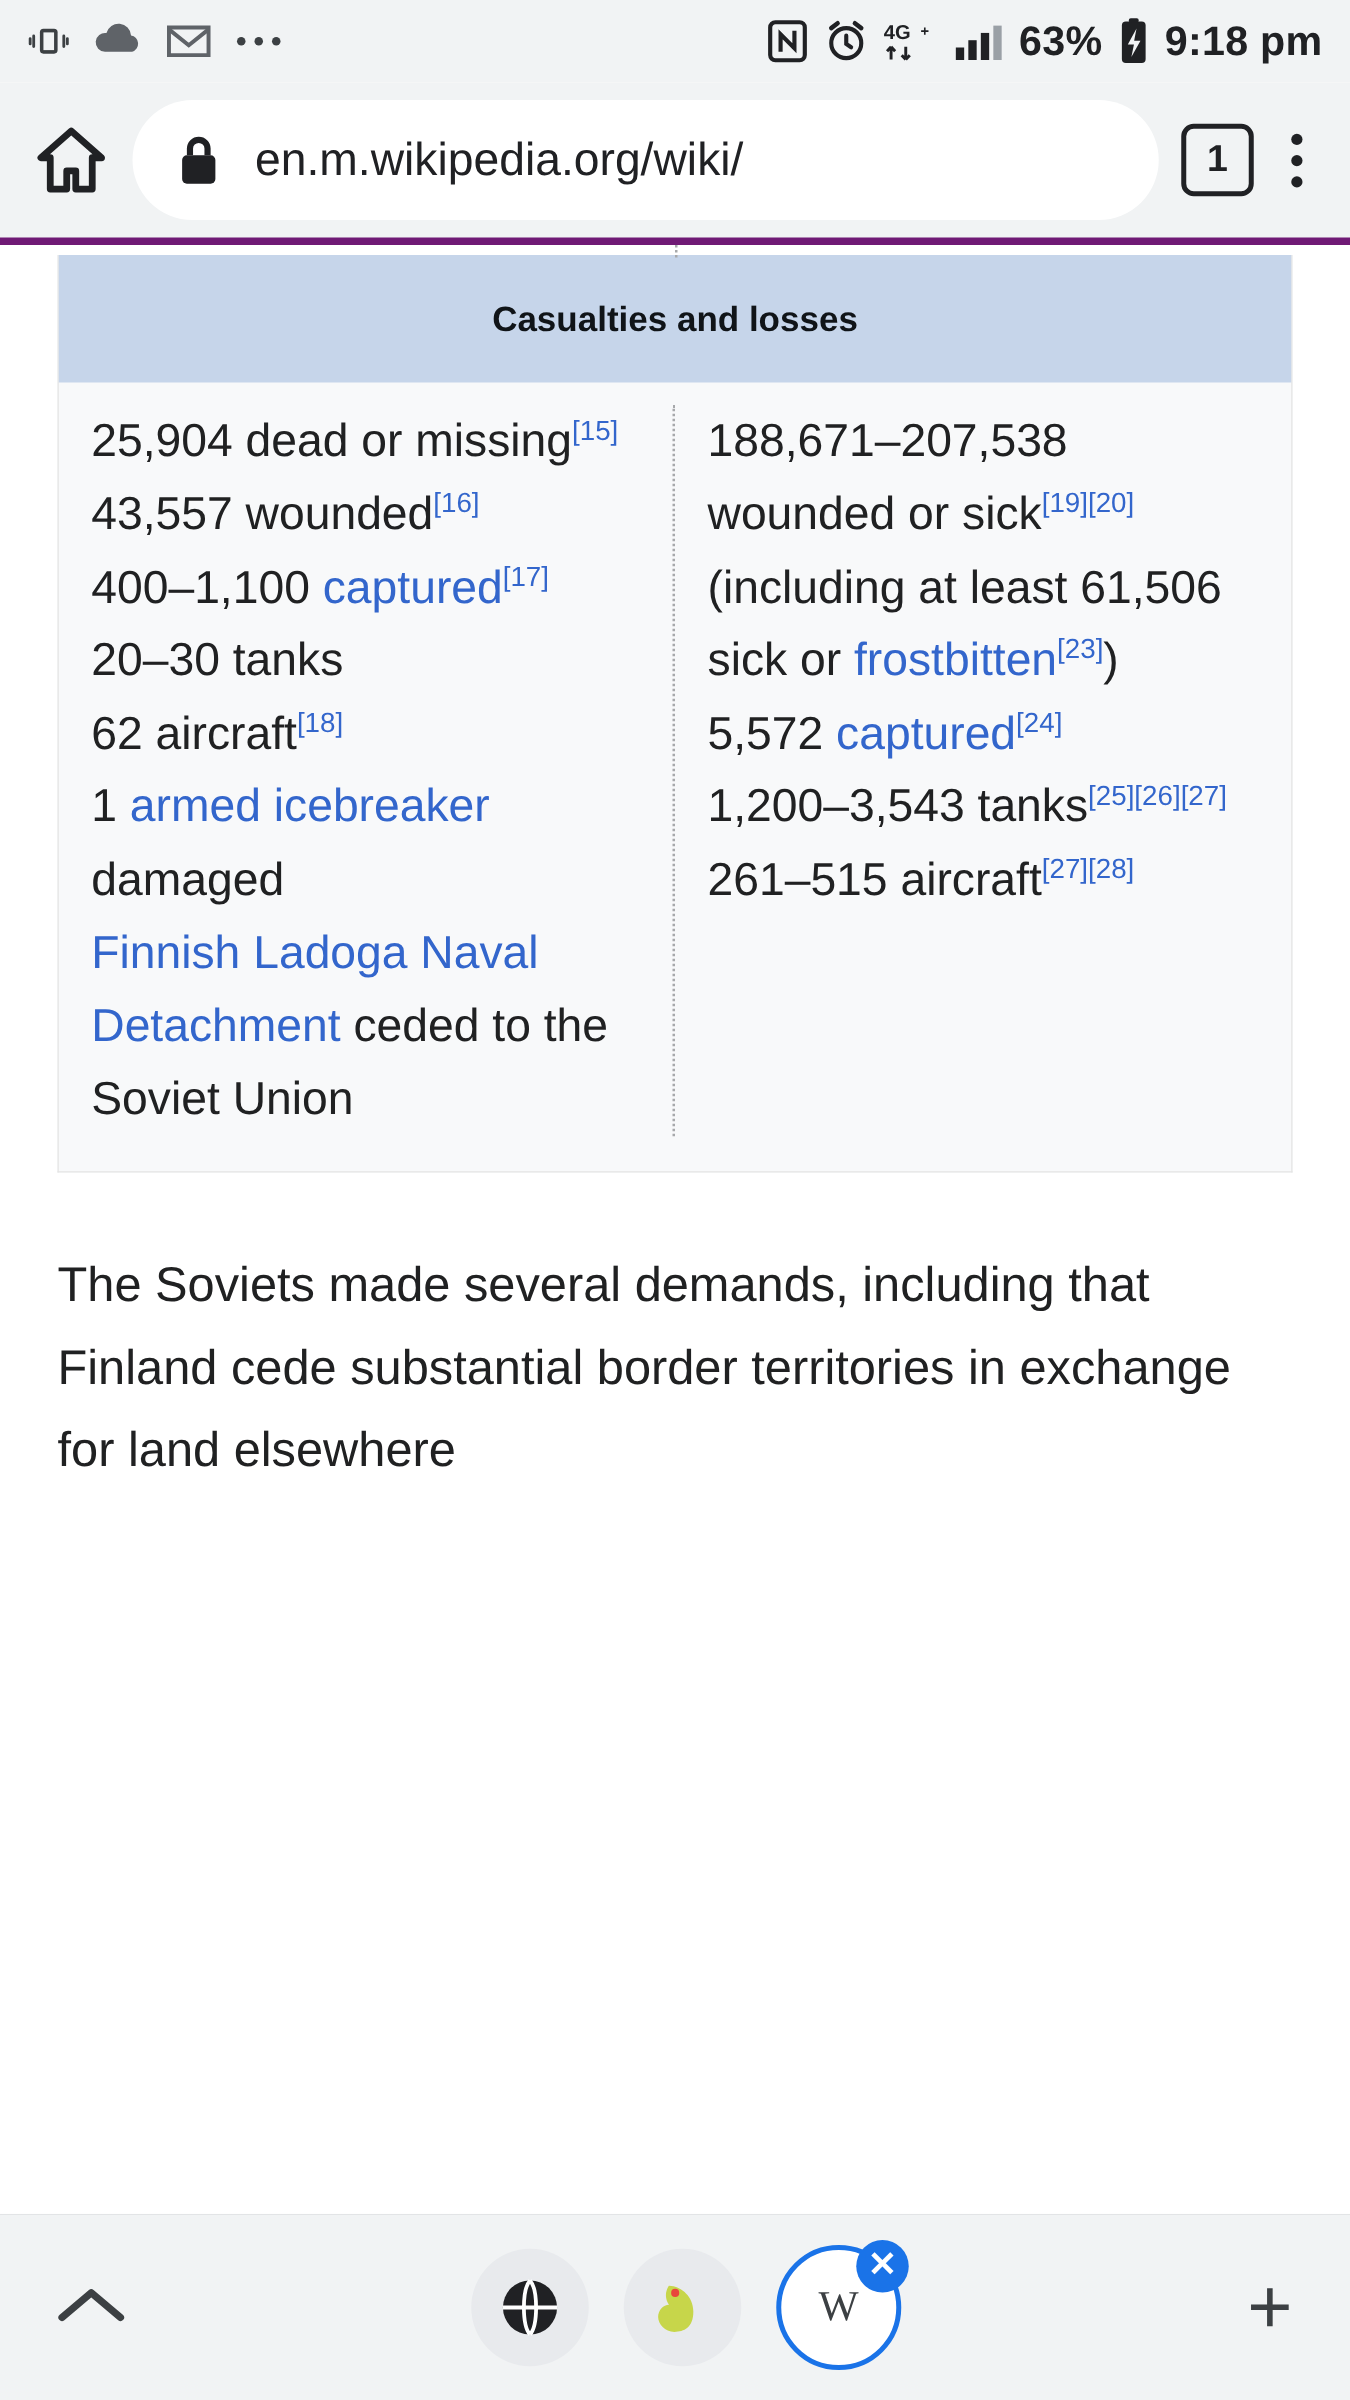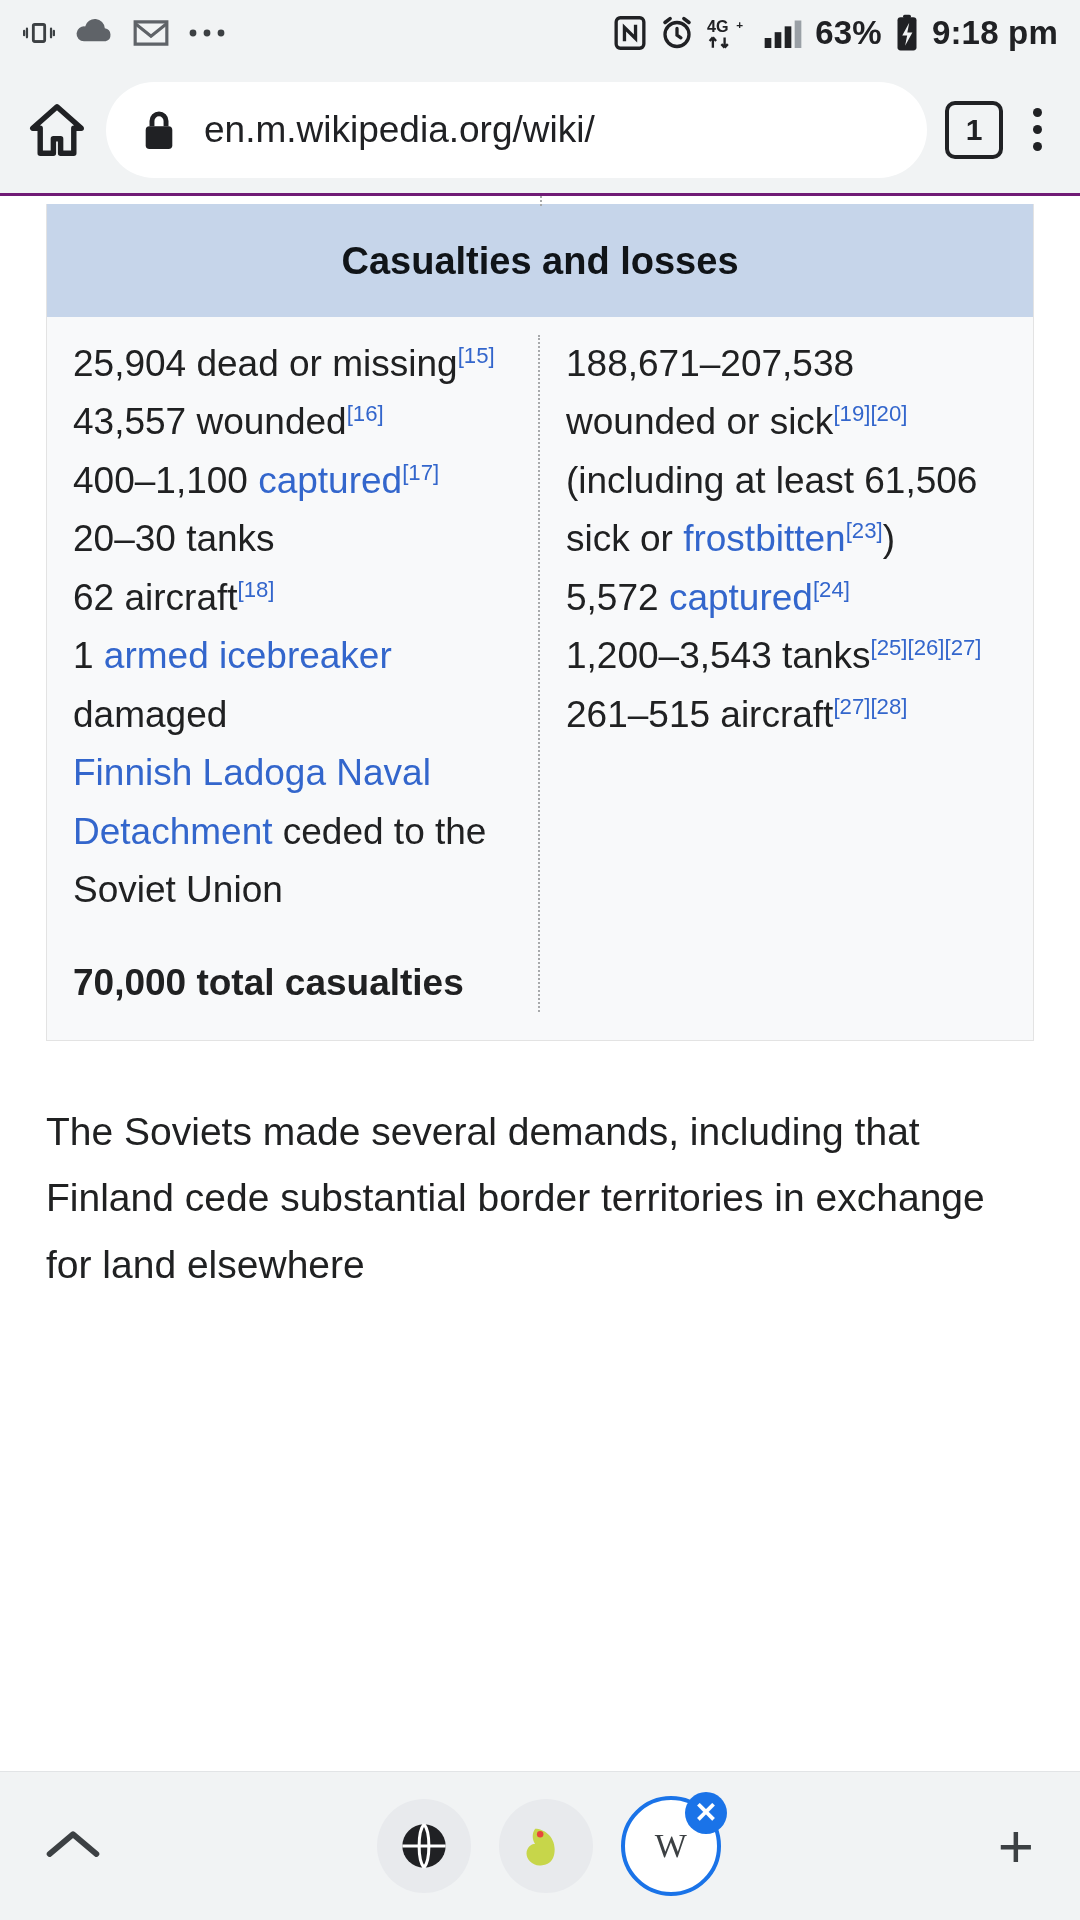--- a/index.html
+++ b/index.html
@@ -32,21 +32,21 @@
   .ico { display: inline-flex; align-items: center; justify-content: flex-end; }
 
   
   .toolbar {
     height: 130px;
     background: #f1f3f4;
     display: flex;
     align-items: center;
     padding: 0 26px;
     gap: 18px;
-    border-bottom: 3px solid #701a75;
+    border-bottom: 6px solid #701a75;
   }
   .omnibox {
     flex: 1;
     height: 96px;
     background: #ffffff;
     border-radius: 48px;
     display: flex;
     align-items: center;
     padding: 0 34px;
     gap: 26px;
@@ -77,21 +77,21 @@
   }
   .infobox {
     margin: 8px 46px 0 46px;
     border: 1px solid #e3e3e3;
     border-top: none;
     background: #f8f9fa;
   }
   .ib-header {
     background: #c6d5ea;
     text-align: center;
-    font-size: 38px;
+    font-size: 28px;
     font-weight: 700;
     color: #101418;
     padding: 36px 10px 34px 10px;
   }
   .ib-body {
     display: flex;
     align-items: stretch;
     padding: 18px 0 28px 0;
   }
   .ib-col {
@@ -298,21 +298,20 @@
         </div>
         <div>
           <span>62 aircraft</span><sup class="lnk">[18]</sup>
         </div>
         <div>
           <span>1 </span><span class="lnk">armed icebreaker</span><span> damaged</span>
         </div>
         <div>
           <span class="lnk">Finnish Ladoga Naval Detachment</span><span> ceded to the Soviet Union</span>
         </div>
-        <div class="ib-total">70,000 total casualties</div>
       </div>
 
       <div class="ib-col right">
         <div>
           <span>188,671–207,538 wounded or sick</span><sup class="lnk">[19][20]</sup>
         </div>
         <div>
           <span>(including at least 61,506 sick or </span><span class="lnk">frostbitten</span><sup class="lnk">[23]</sup><span>)</span>
         </div>
         <div>

